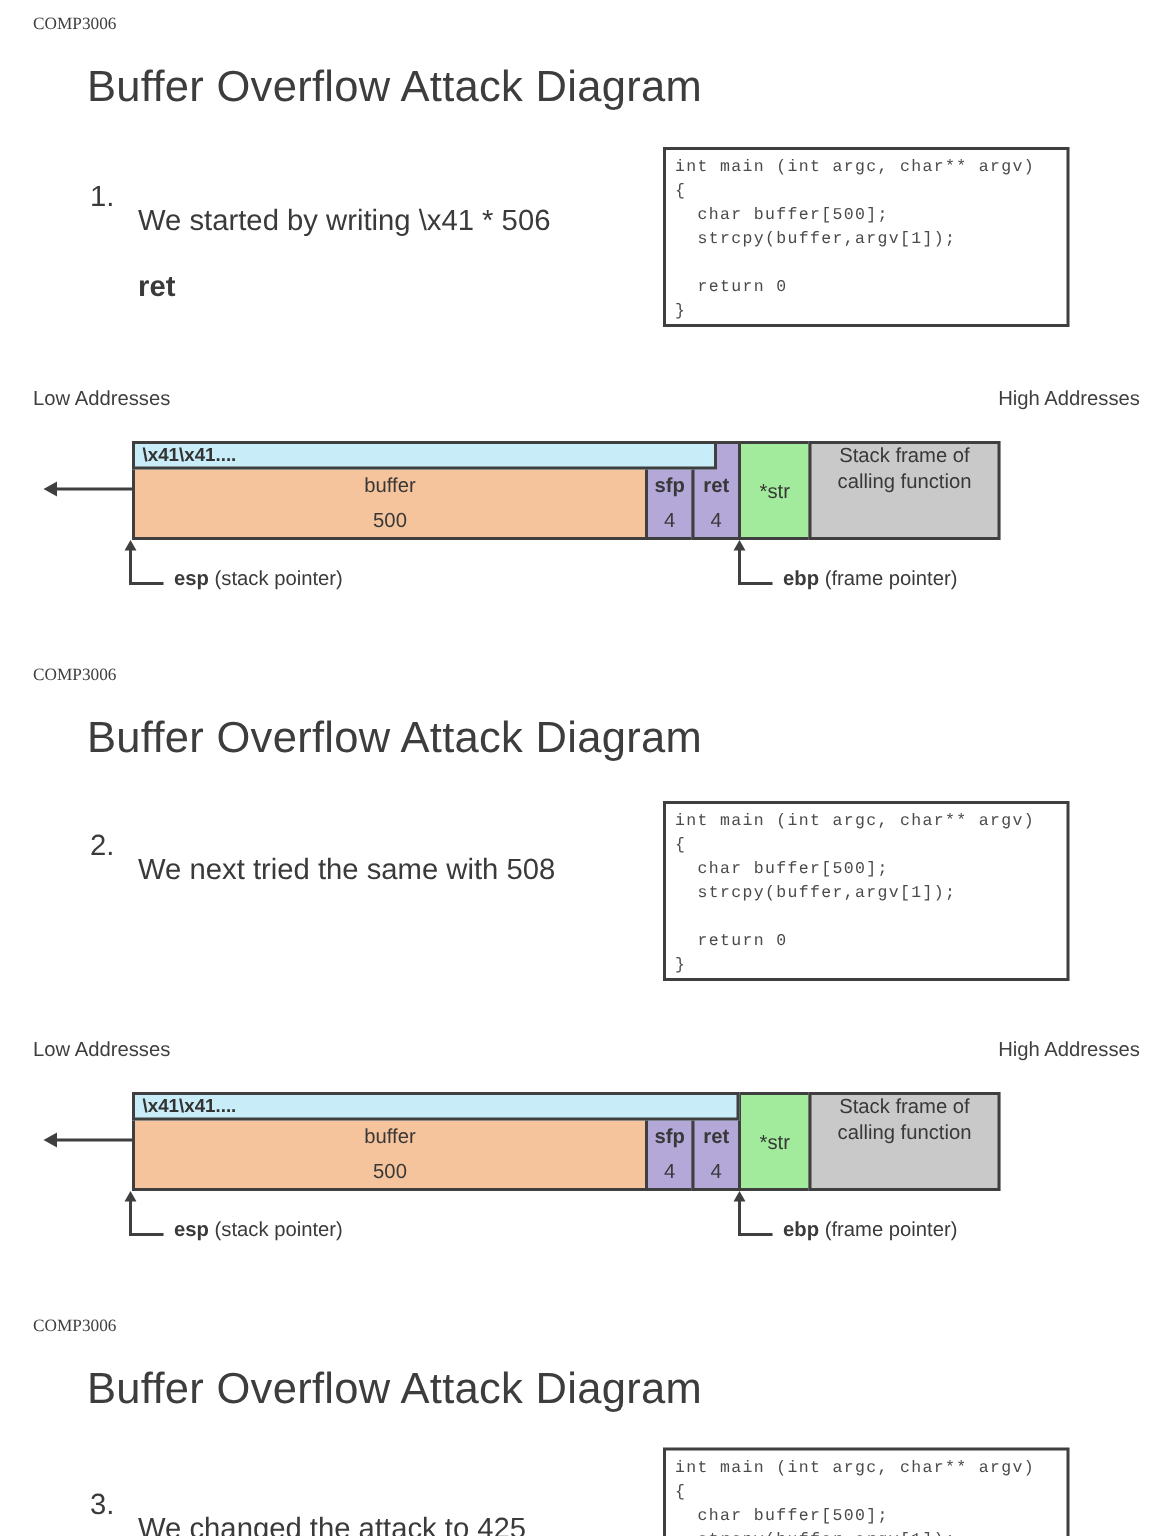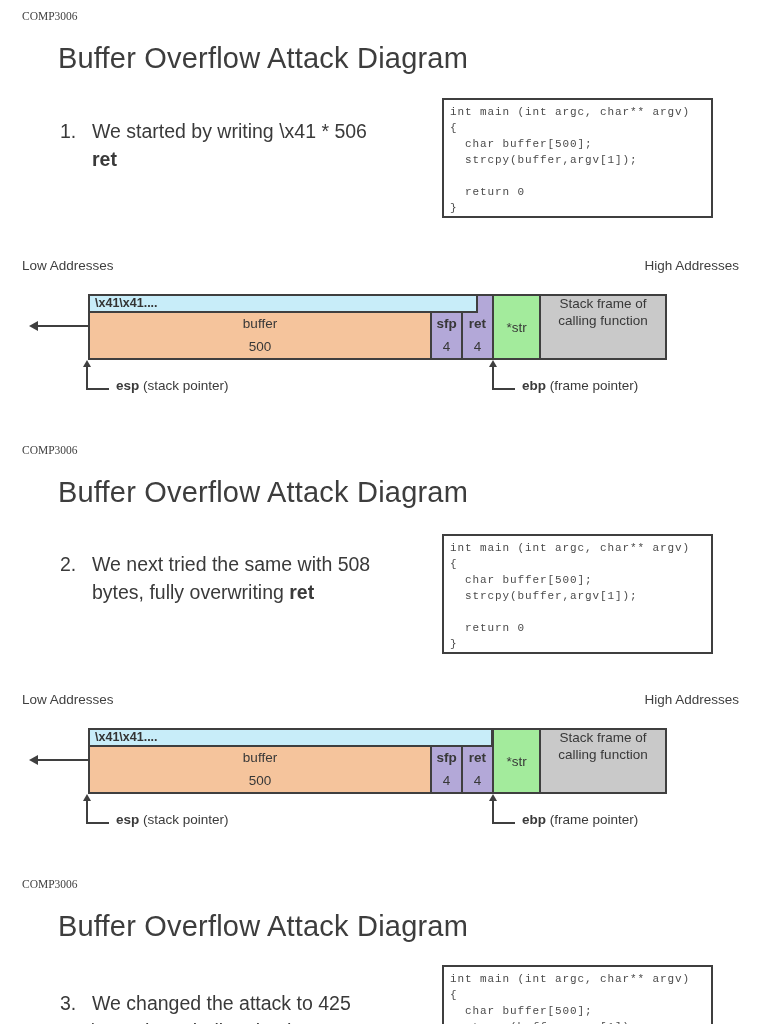--- a/index.html
+++ b/index.html
@@ -11,32 +11,32 @@
     color:#3b3b3b;
   }
   .slide { position:relative; width:768px; height:434px; background:#fff; overflow:visible; }
 
   .course { position:absolute; left:22px; top:10px; font-size:11.5px; color:#3f3f3f;font-family:Liberation Serif, serif; }
   .title  { position:absolute; left:58px; top:42px; margin:0; font-size:29px; font-weight:300;
             color:#3d3d3d; letter-spacing:0.2px; white-space:nowrap;text-align:right; }
 
   .item { position:absolute; left:60px; display:flex; font-size:19.5px; line-height:28px; color:#3a3a3a; }
   .item .num { width:32px; flex:none; }
-  .itext div { white-space:pre; }
+  .itext div { white-space:pre;margin-top:16px; }
 
   .code {
     position:absolute; left:442px; width:271px; height:120px;
     border:2px solid #3f3f3f; margin:0; padding:4px 6px;
     font-family:"Liberation Mono", monospace; font-size:11px; line-height:16px;
     letter-spacing:0.9px; color:#4a4a4a; overflow:hidden;
   }
 
   .addr { position:absolute; top:258px; font-size:13.5px; color:#3f3f3f; }
   .addr.low  { left:22px; }
-  .addr.high { right:29px; }
+  .addr.high { right:8px; }
 
   .diagram { position:absolute; left:88px; top:294px; }
   .row { display:flex; }
   .box {
     height:66px; border:2px solid #3f3f3f; flex:none;
     display:flex; flex-direction:column; align-items:center; justify-content:flex-end;
     padding-bottom:3px; font-size:13.5px; color:#383838;
   }
   .box + .box { margin-left:-2px; }
   .box .blabel { line-height:17px; white-space:nowrap; }
@@ -141,21 +141,20 @@
 </div>
 
 <div class="slide">
   <div class="course">COMP3006</div>
   <h1 class="title">Buffer Overflow Attack Diagram</h1>
 
   <div class="item" style="top:116px;">
     <span class="num">2.</span>
     <div class="itext">
         <div><span>We next tried the same with 508</span></div>
-        <div><span>bytes, fully overwriting </span><span style="font-weight: bold;">ret</span></div>
       </div>
   </div>
 
   <pre class="code" style="top:100px;">int main (int argc, char** argv)
 {
   char buffer[500];
   strcpy(buffer,argv[1]);
 
   return 0
 }</pre>

